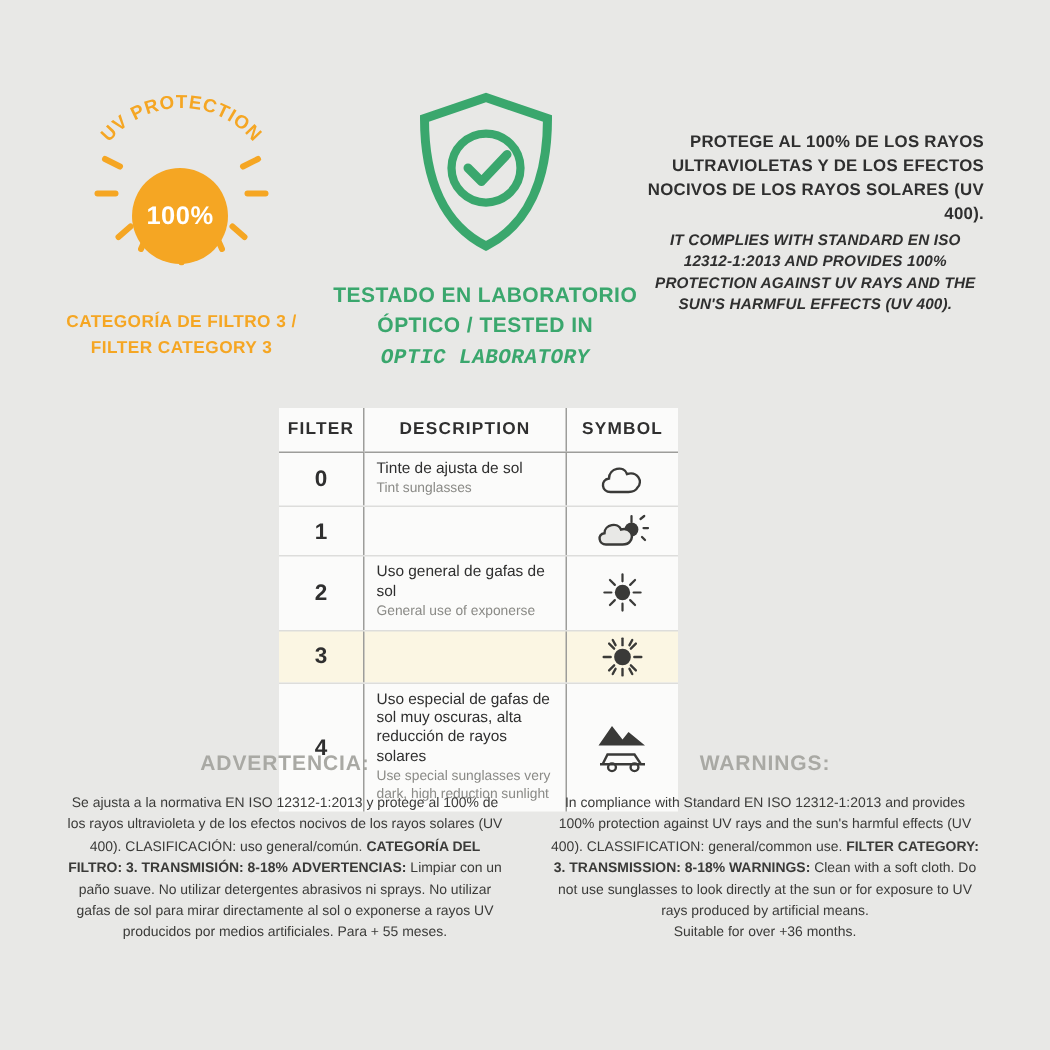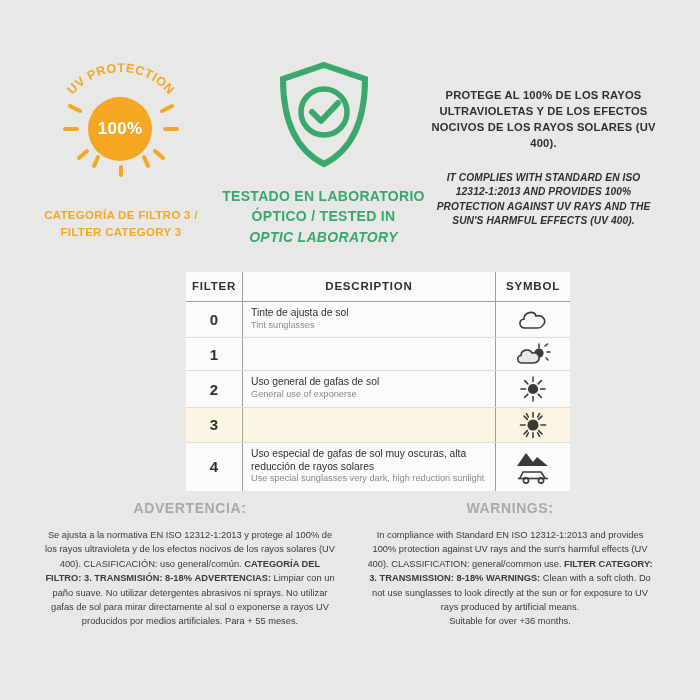--- a/index.html
+++ b/index.html
@@ -60,21 +60,21 @@
   .sun-arc-text text {
     fill: #f5a623;
     font-family: "Liberation Sans", sans-serif;
     font-size: 12.5px;
     font-weight: bold;
     letter-spacing: 0.6px;
   }
   .sun-core {
     position: absolute;
     left: 42px;
-    top: 35px;
+    top: 50px;
     width: 64px;
     height: 64px;
     border-radius: 50%;
     background: #f5a623;
     color: #ffffff;
     font-size: 17px;
     font-weight: bold;
     display: flex;
     align-items: center;
     justify-content: center;
@@ -100,45 +100,47 @@
   .caption-lab {
     margin-top: 16px;
     color: #3aa76d;
     font-size: 14px;
     font-weight: bold;
     line-height: 1.45;
     letter-spacing: 0.3px;
   }
   .caption-lab .ital {
     font-style: italic;
+    font-family: Liberation Mono, monospace;
   }
 
   .para-es {
     color: #2f2f2f;
     font-size: 11.2px;
     font-weight: bold;
     line-height: 1.42;
     letter-spacing: 0.2px;
+    text-align: right;
   }
   .para-en {
     color: #2f2f2f;
     font-size: 10.2px;
     font-weight: bold;
     font-style: italic;
     line-height: 1.42;
     letter-spacing: 0.1px;
-    margin-top: 19px;
+    margin-top: 2px;
   }
 
   
   .table-wrap {
     position: absolute;
     left: 186px;
     top: 272px;
-    width: 384px;
+    width: 266px;
   }
   table.filters {
     width: 100%;
     border-collapse: collapse;
     background: #fbfbfa;
     table-layout: fixed;
   }
   table.filters th {
     font-size: 11.5px;
     font-weight: bold;

